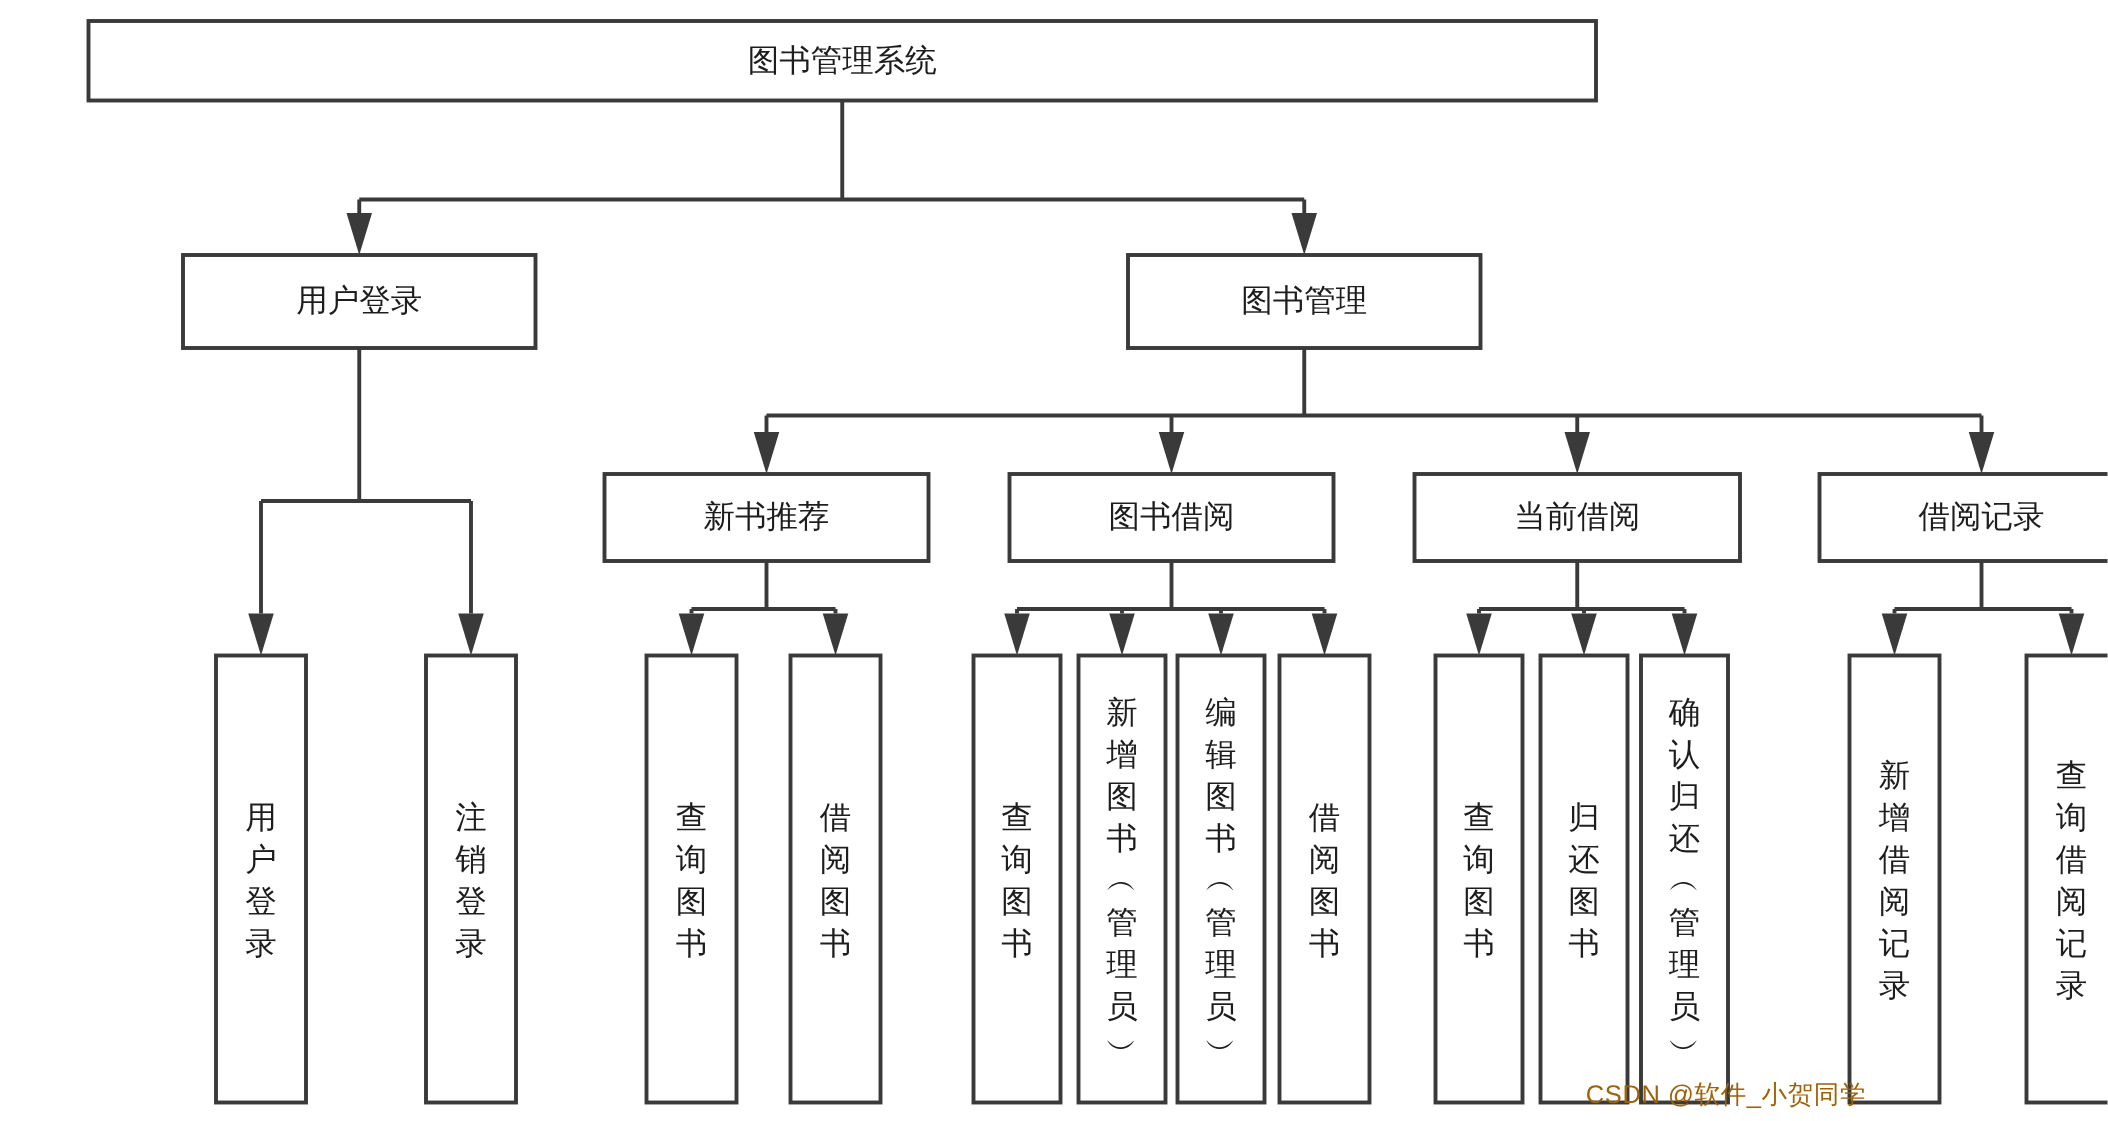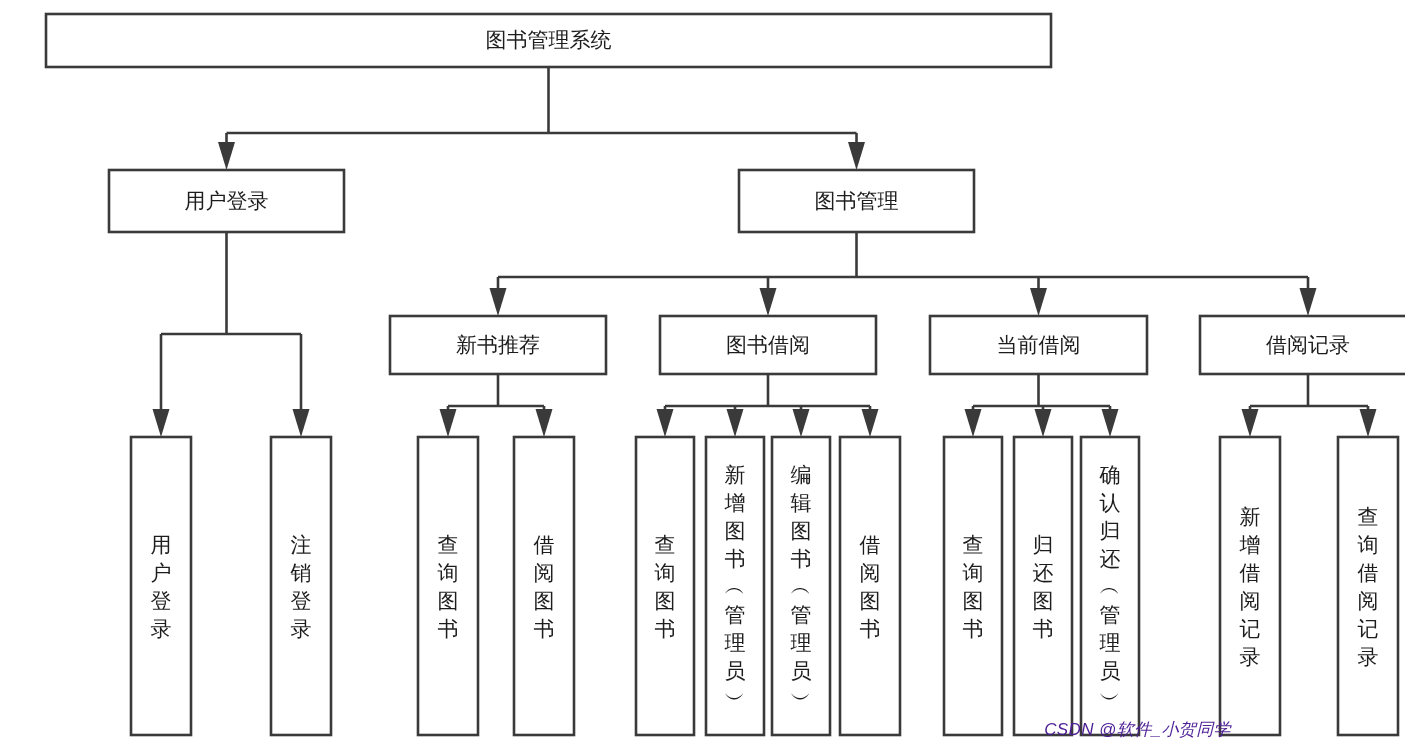--- a/index.html
+++ b/index.html
@@ -9,21 +9,21 @@
   }
   body {
     width: 1405px;
     height: 747px;
     position: relative;
     font-family: "Liberation Sans", "DejaVu Sans", sans-serif;
     overflow: hidden;
   }
   #diagram-root {
     position: absolute;
-    left: 4px;
+    left: 17px;
     top: 0;
     width: 1213px;
     height: 747px;
     padding-left: 24px;
   }
   svg.diagram {
     display: block;
     width: 1405px;
     height: 747px;
     background: #ffffff;
@@ -55,25 +55,24 @@
   .arrow-head {
     fill: #3a3a3a;
     stroke: none;
   }
   .watermark {
     position: absolute;
     right: 10px;
     bottom: 6px;
     font-family: "Liberation Sans", "DejaVu Sans", sans-serif;
     font-size: 17px;
-    color: #4c1d95;
+    color: #a16207;
     letter-spacing: 0.4px;
     white-space: nowrap;
     pointer-events: none;
-    font-style: italic;
   }
 </style>
 </head>
 <body>
 
 <div id="diagram-root">
   <svg class="diagram" viewBox="0 0 1405 747">
     <g id="connector-layer">
         <path d="M 520.5 67 L 520.5 133" class="connector"></path>
         <path d="M 198.5 133 L 828.5 133" class="connector"></path>

